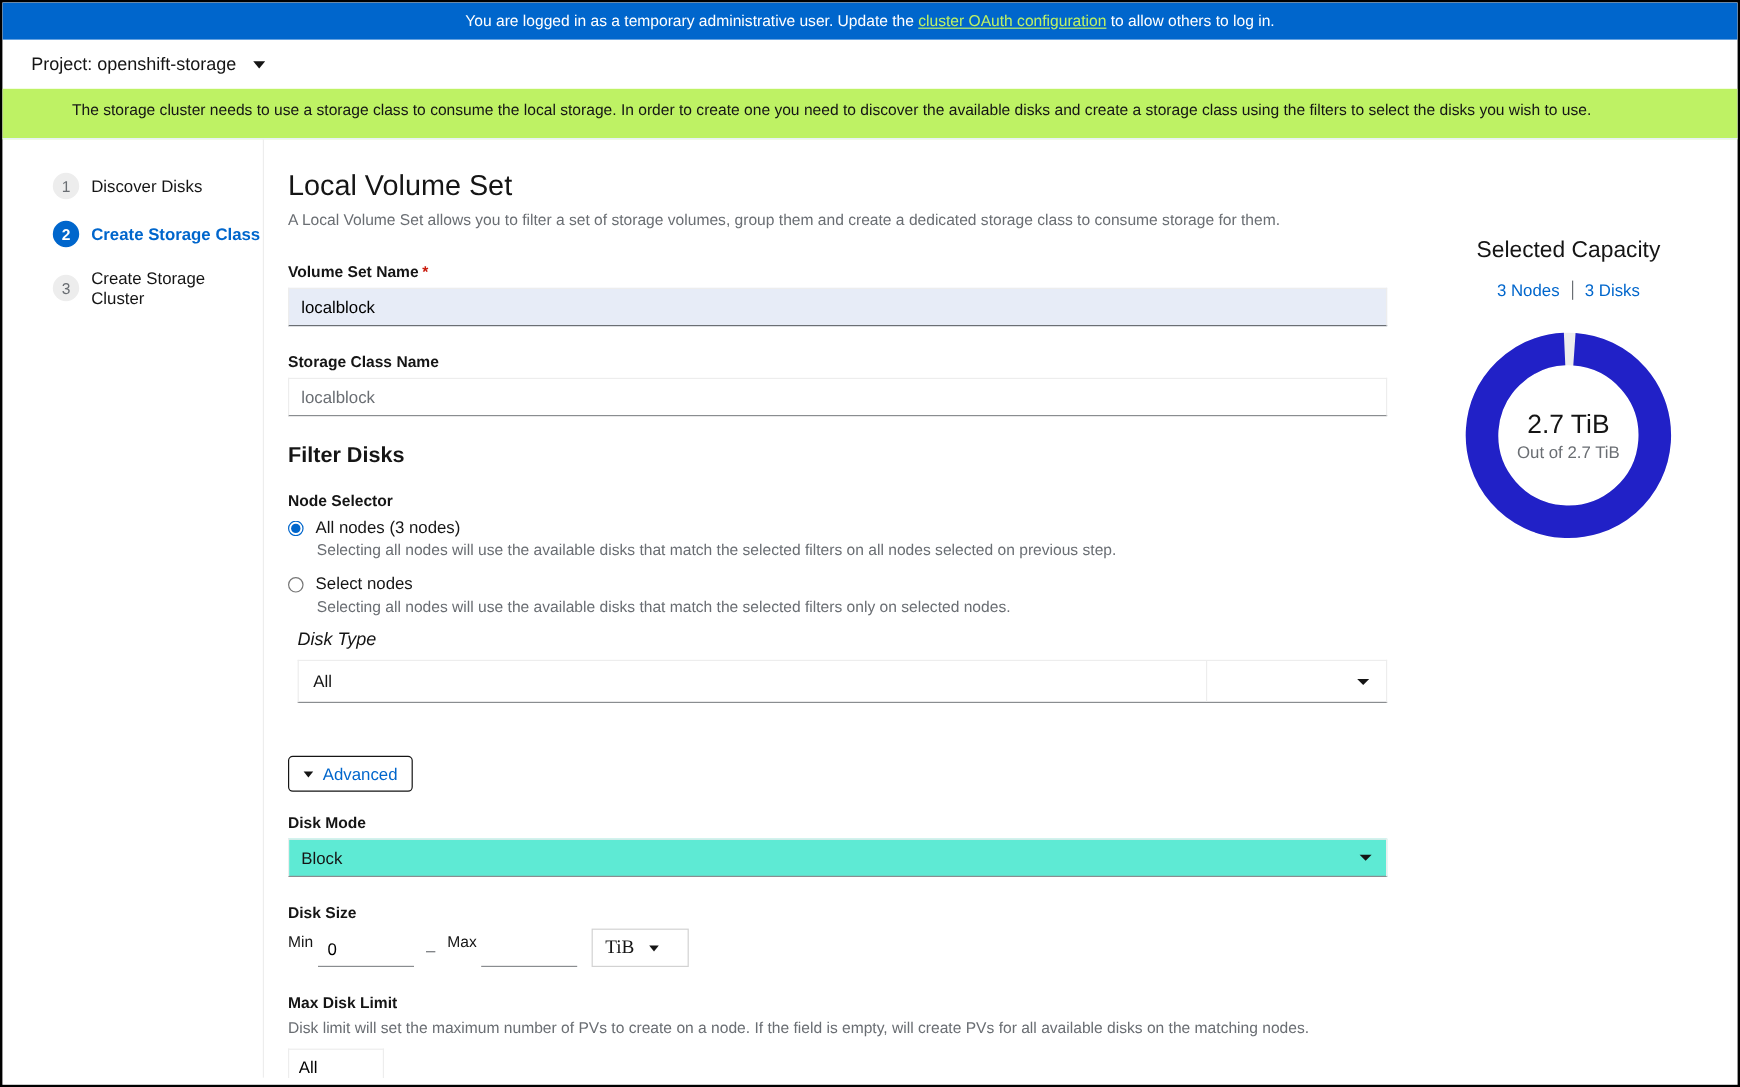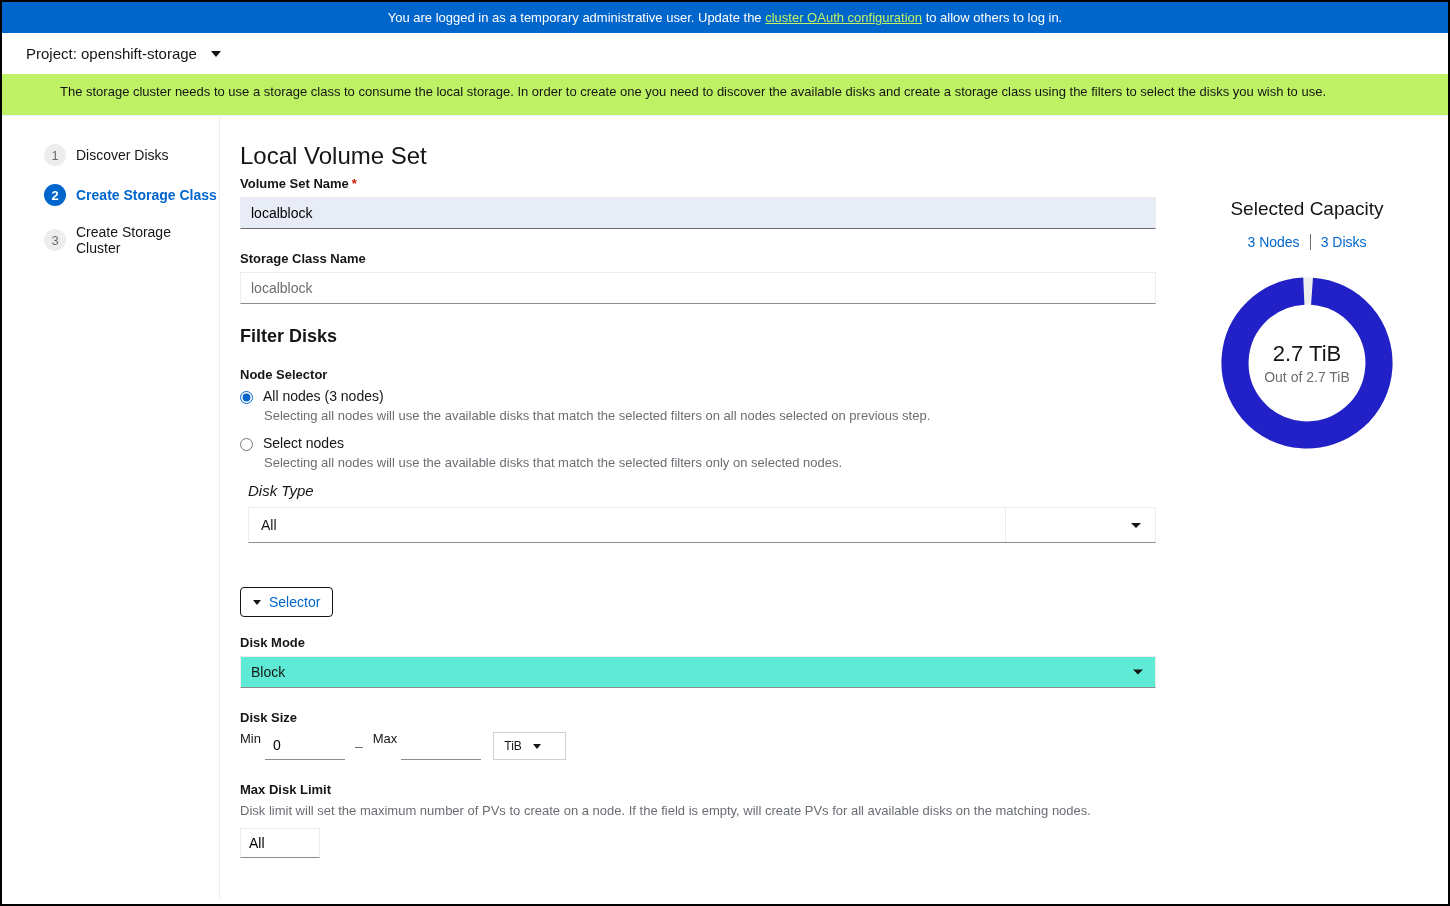--- a/index.html
+++ b/index.html
@@ -268,26 +268,27 @@
       border: none;
       border-bottom: 1px solid #8a8d90;
       background: #fff;
     }
     .dash {
       padding: 0 10px 6px 10px;
       color: #6a6e73;
     }
     .unit-select {
       padding: 6px 24px 6px 10px;
-      font-size: 12px;
+      font-size: 16px;
       border: 1px solid #d2d2d2;
       background: #fff;
       margin-left: 12px;
       position: relative;
       cursor: pointer;
+      font-family: Liberation Serif, serif;
     }
     .unit-select .caret-s {
       margin-left: 8px;
       display: inline-block;
       width: 0;
       height: 0;
       border-left: 4px solid transparent;
       border-right: 4px solid transparent;
       border-top: 5px solid #151515;
       vertical-align: middle;
@@ -380,20 +381,21 @@
     </div>
     <div class="wizard-step">
       <span class="num">3</span>
       <span>Create Storage Cluster</span>
     </div>
   </div>
 
   <div class="content">
     <div class="form-col">
       <h1 class="title">Local Volume Set</h1>
+      <p class="desc">A Local Volume Set allows you to filter a set of storage volumes, group them and create a dedicated storage class to consume storage for them.</p>
 
       
       <div class="field">
         <div class="field-label">
           <span>Volume Set Name</span>
           <span class="req">*</span>
         </div>
         <input class="text-input filled" type="text" value="localblock" style="">
       </div>
 
@@ -426,21 +428,21 @@
           <span>All</span>
           <div class="inner-dd">
             <span class="caret-s"></span>
           </div>
         </div>
       </div>
 
       
       <button class="advanced-toggle">
         <span class="chev"></span>
-        <span>Selector</span>
+        <span>Advanced</span>
       </button>
 
       
       <div class="field">
         <div class="field-label">Disk Mode</div>
         <div class="select-wrap">
           <div class="select">
             <span>Block</span>
             <span class="caret-s"></span>
           </div>

